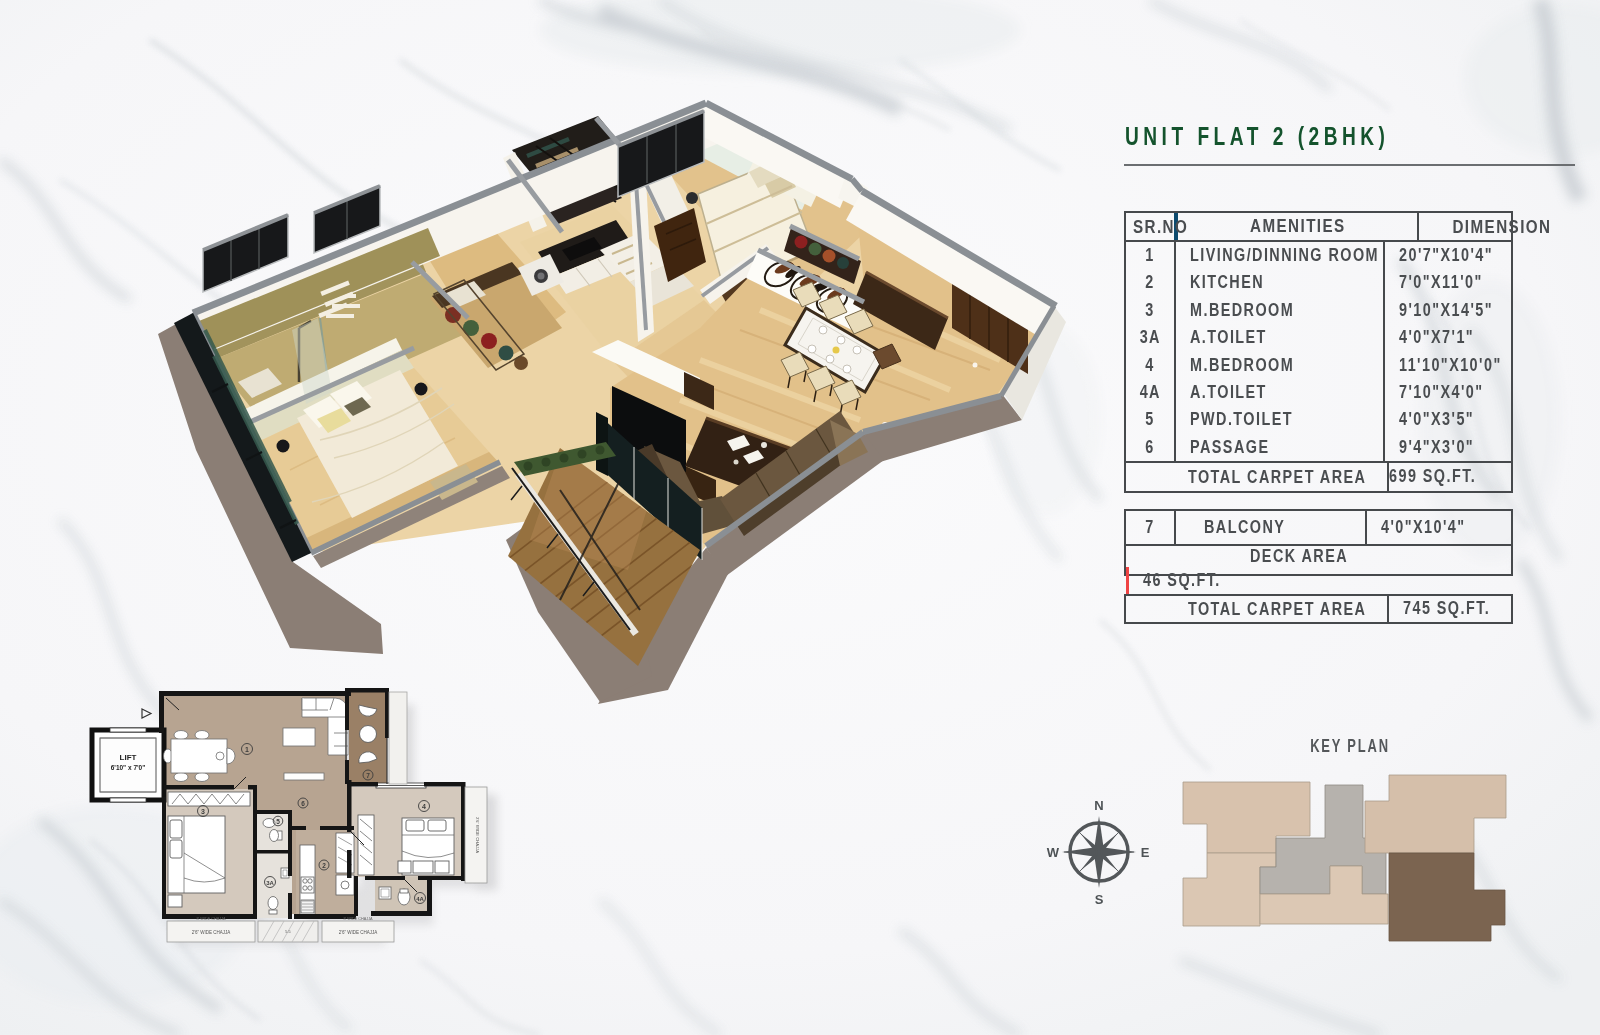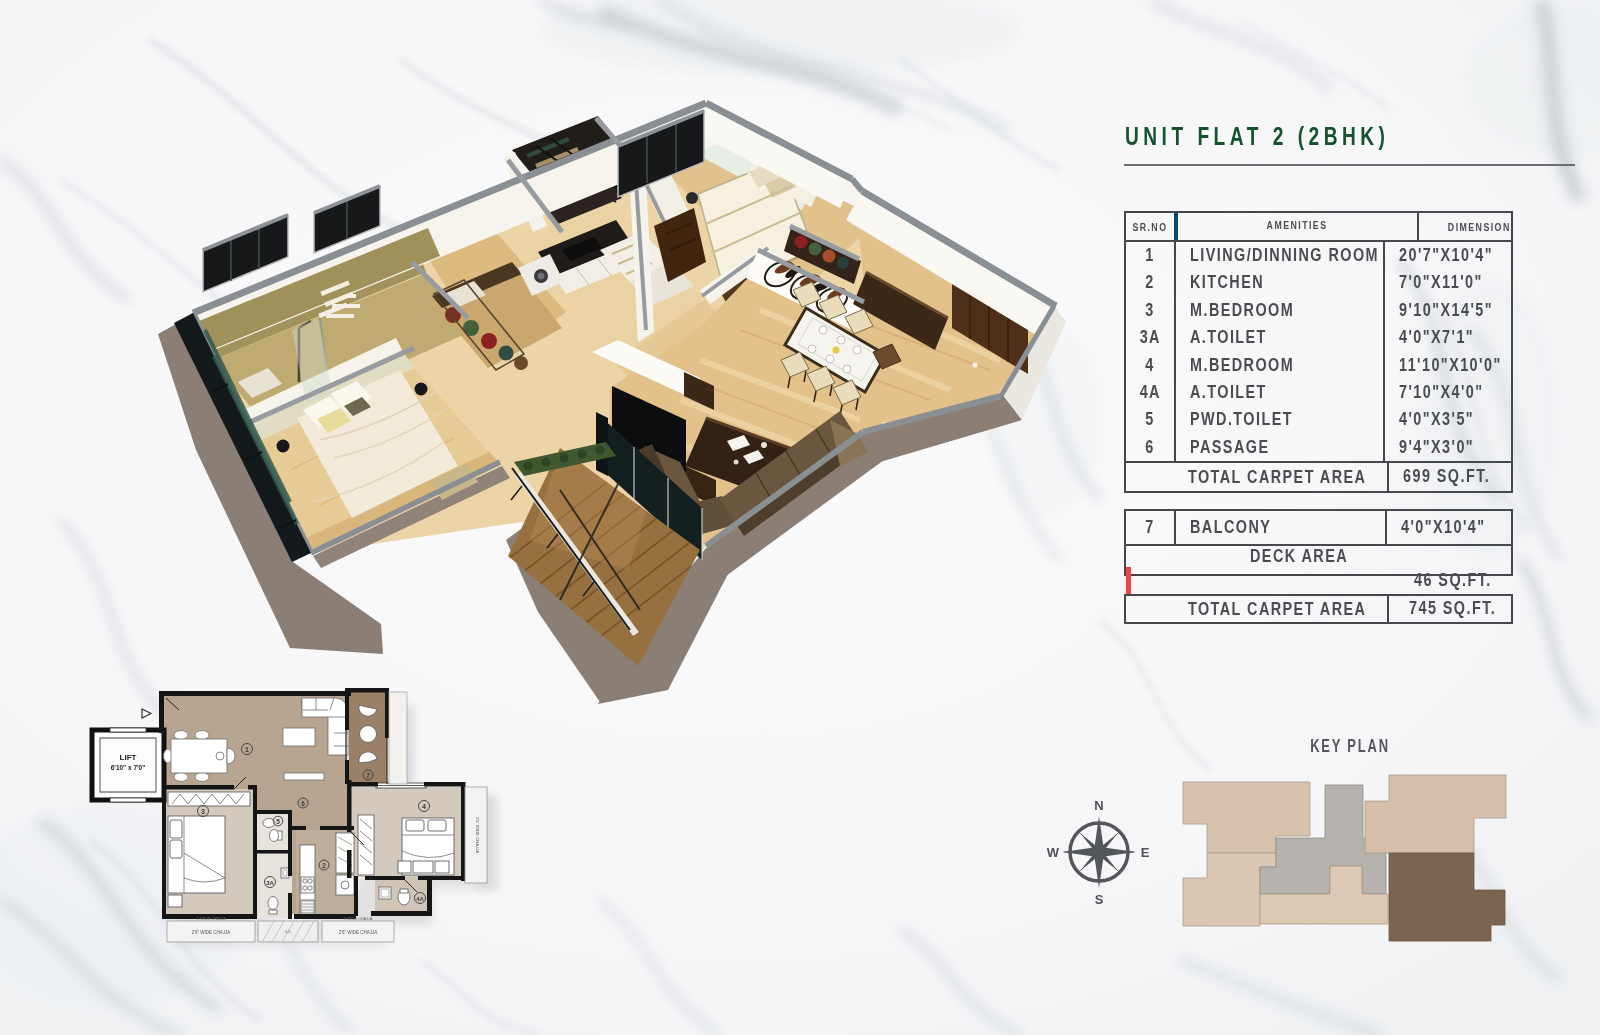--- a/index.html
+++ b/index.html
@@ -71,55 +71,55 @@
     <path d="M420,960 C480,1000 470,1020 540,1035" stroke-width="2.5"></path>
   </g>
 </svg>
 
 <div class="abs" style="left:1125px;top:124px;font-weight:bold;font-size:25.5px;line-height:25.5px;color:#14532d;white-space:nowrap;"><span style="display:inline-block;transform:scaleX(0.75);transform-origin:0 50%;letter-spacing:6px;">UNIT FLAT 2 (2BHK)</span></div>
 
 <div class="abs" style="left:1124px;top:164px;width:451px;height:2px;background:#6b6e71;"></div>
 
 <div class="abs tbl" style="left:1124px;top:211px;width:389px;">
 
-  <div style="display:flex;border-bottom:2px solid #46494c;height:27px;align-items:center;font-size:11px;letter-spacing:1.8px;">
+  <div style="display:flex;border-bottom:2px solid #46494c;height:27px;align-items:center;font-size:19px;letter-spacing:1.8px;">
     <div style="width:48px;flex:none;text-align:center;"><span class="scc">SR.NO</span></div>
     <div style="width:245px;flex:none;box-sizing:border-box;text-align:center;border-left:4px solid #0c4a6e;border-right:2px solid #46494c;align-self:stretch;line-height:25px;"><span class="scc">AMENITIES</span></div>
     <div style="flex:1;text-align:center;padding-left:21px;"><span class="scc">DIMENSION</span></div>
   </div>
 
   <div style="display:flex;font-size:18px;">
     <div style="width:48px;flex:none;text-align:center;line-height:27.4px;"><span class="scc">1</span><br><span class="scc">2</span><br><span class="scc">3</span><br><span class="scc">3A</span><br><span class="scc">4</span><br><span class="scc">4A</span><br><span class="scc">5</span><br><span class="scc">6</span></div>
     <div style="width:211px;flex:none;border-left:2px solid #46494c;border-right:2px solid #46494c;line-height:27.4px;padding-left:14px;box-sizing:border-box;"><span class="scx">LIVING/DINNING ROOM</span><br><span class="scx">KITCHEN</span><br><span class="scx">M.BEDROOM</span><br><span class="scx">A.TOILET</span><br><span class="scx">M.BEDROOM</span><br><span class="scx">A.TOILET</span><br><span class="scx">PWD.TOILET</span><br><span class="scx">PASSAGE</span></div>
     <div style="flex:1;min-width:0;line-height:27.4px;padding-left:14px;"><span class="scx">20'7"X10'4"</span><br><span class="scx">7'0"X11'0"</span><br><span class="scx">9'10"X14'5"</span><br><span class="scx">4'0"X7'1"</span><br><span class="scx">11'10"X10'0"</span><br><span class="scx">7'10"X4'0"</span><br><span class="scx">4'0"X3'5"</span><br><span class="scx">9'4"X3'0"</span></div>
   </div>
 
   <div style="display:flex;border-top:2px solid #46494c;height:28px;align-items:center;font-size:18px;">
     <div style="width:261px;flex:none;padding-left:62px;box-sizing:border-box;"><span class="scx">TOTAL CARPET AREA</span></div>
-    <div style="flex:1;min-width:0;border-left:2px solid #46494c;align-self:stretch;line-height:27px;padding-left:14px;"><span class="scx">699 SQ.FT.</span></div>
+    <div style="flex:1;min-width:0;border-left:2px solid #46494c;align-self:stretch;line-height:27px;padding-left:0;"><span class="scx">699 SQ.FT.</span></div>
   </div>
 </div>
 
 <div class="abs tbl" style="left:1124px;top:509px;width:389px;font-size:18px;">
   <div style="display:flex;height:33px;align-items:center;">
     <div style="width:48px;flex:none;text-align:center;"><span class="scc">7</span></div>
-    <div style="width:211px;flex:none;border-left:2px solid #46494c;align-self:stretch;line-height:32px;padding-left:14px;box-sizing:border-box;"><span class="scx">BALCONY</span></div>
+    <div style="width:191px;flex:none;border-left:2px solid #46494c;align-self:stretch;line-height:32px;padding-left:28px;box-sizing:border-box;"><span class="scx">BALCONY</span></div>
     <div style="flex:1;border-left:2px solid #46494c;align-self:stretch;line-height:32px;padding-left:14px;"><span class="scx">4'0"X10'4"</span></div>
   </div>
 
   <div style="display:flex;border-top:2px solid #46494c;height:28px;align-items:center;flex-direction:column;">
     <div style="width:261px;flex:none;padding-left:62px;box-sizing:border-box;"><span class="scx">DECK AREA</span></div>
-    <div style="flex:1;min-width:0;border-left:5px solid #ef4444;align-self:stretch;line-height:27px;padding-left:14px;text-align:right;"><span class="scx">46 SQ.FT.</span></div>
+    <div style="flex:1;min-width:0;border-left:3px solid #ef4444;align-self:stretch;line-height:27px;padding-left:14px;"><span class="scx">46 SQ.FT.</span></div>
   </div>
 </div>
 
 <div class="abs tbl" style="left:1124px;top:594px;width:389px;font-size:18px;">
   <div style="display:flex;height:26px;align-items:center;">
     <div style="width:261px;flex:none;padding-left:62px;box-sizing:border-box;"><span class="scx">TOTAL CARPET AREA</span></div>
-    <div style="flex:1;min-width:0;border-left:2px solid #46494c;align-self:stretch;line-height:25px;padding-left:20px;"><span class="scx">745 SQ.FT.</span></div>
+    <div style="flex:1;min-width:0;border-left:2px solid #46494c;align-self:stretch;line-height:25px;padding-left:14px;"><span class="scx">745 SQ.FT.</span></div>
   </div>
 </div>
 
 <svg class="abs" style="left:1020px;top:725px" width="540" height="230" viewBox="0 0 540 230">
 
   <text x="330" y="27" font-family="Liberation Sans" font-size="18" font-weight="bold" letter-spacing="2.5" fill="#54575a" text-anchor="middle" transform="scale(0.72 1)" style="transform-origin:330px 27px">KEY PLAN</text>
 
   <polygon points="163,57 290,57 290,111 256,111 256,128 187,128 187,99 163,99" fill="#d8c2ad" stroke="#a99d8c" stroke-width="0.8"></polygon>
 
   <polygon points="163,153 187,153 187,128 256,128 256,142 240,142 240,201 163,201" fill="#dbc7b3" stroke="#a99d8c" stroke-width="0.8"></polygon>

